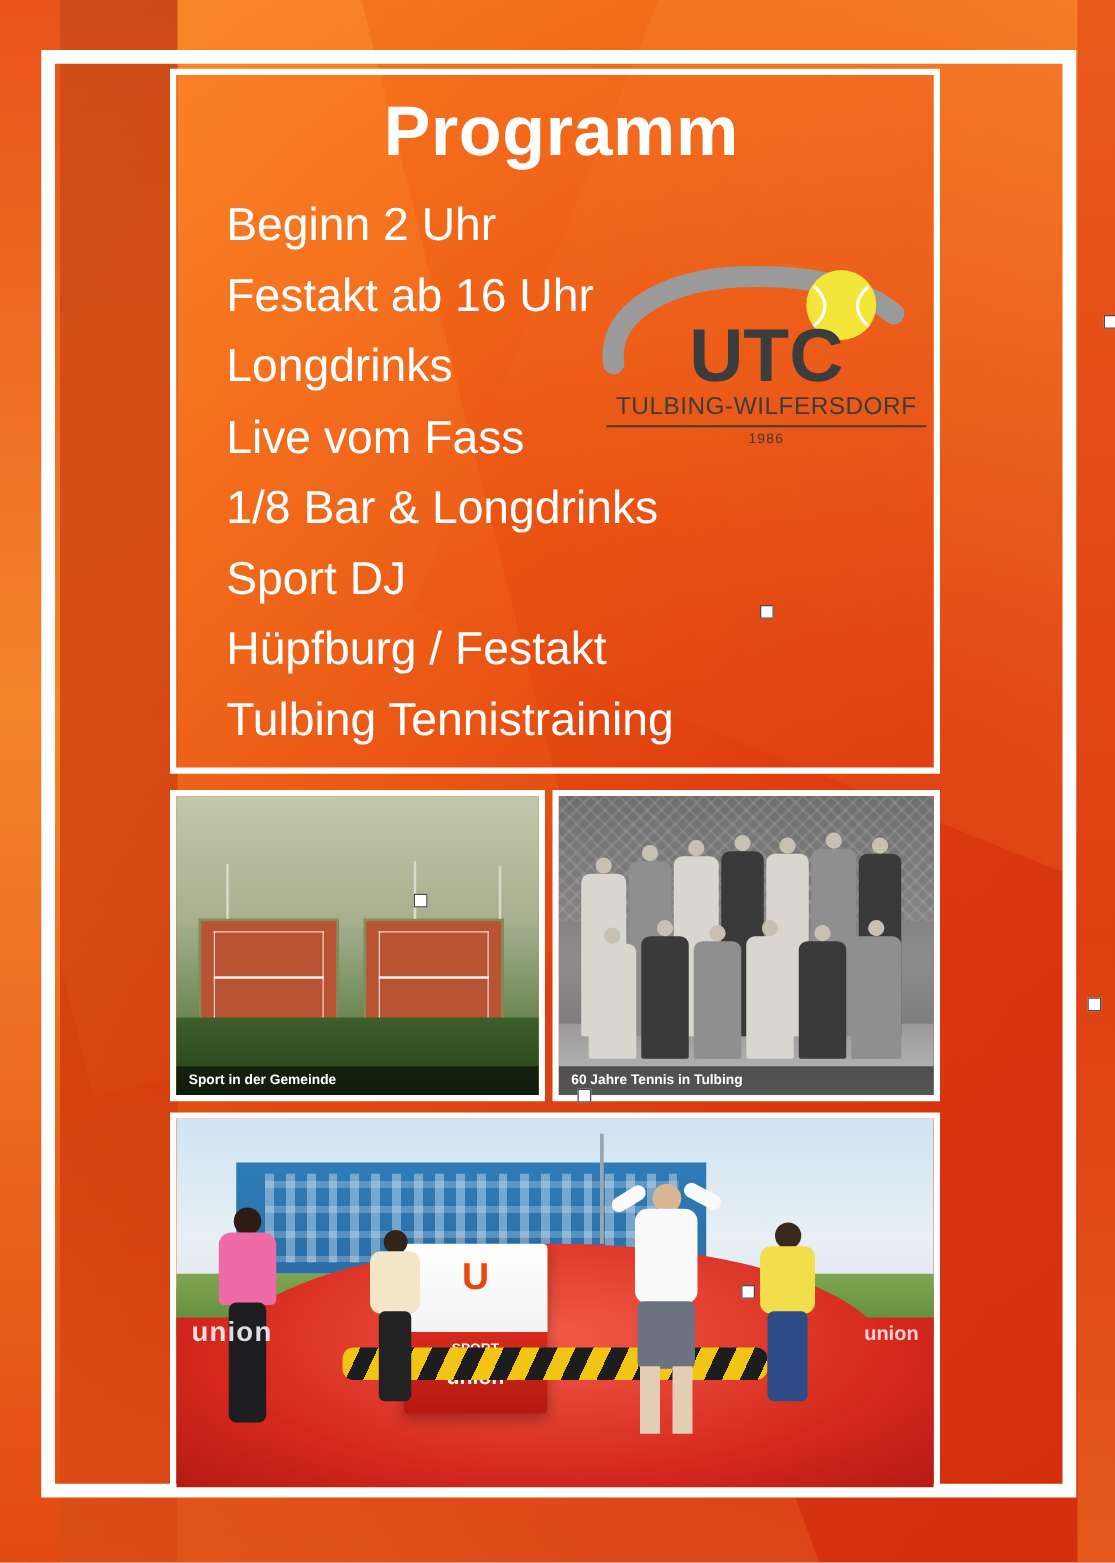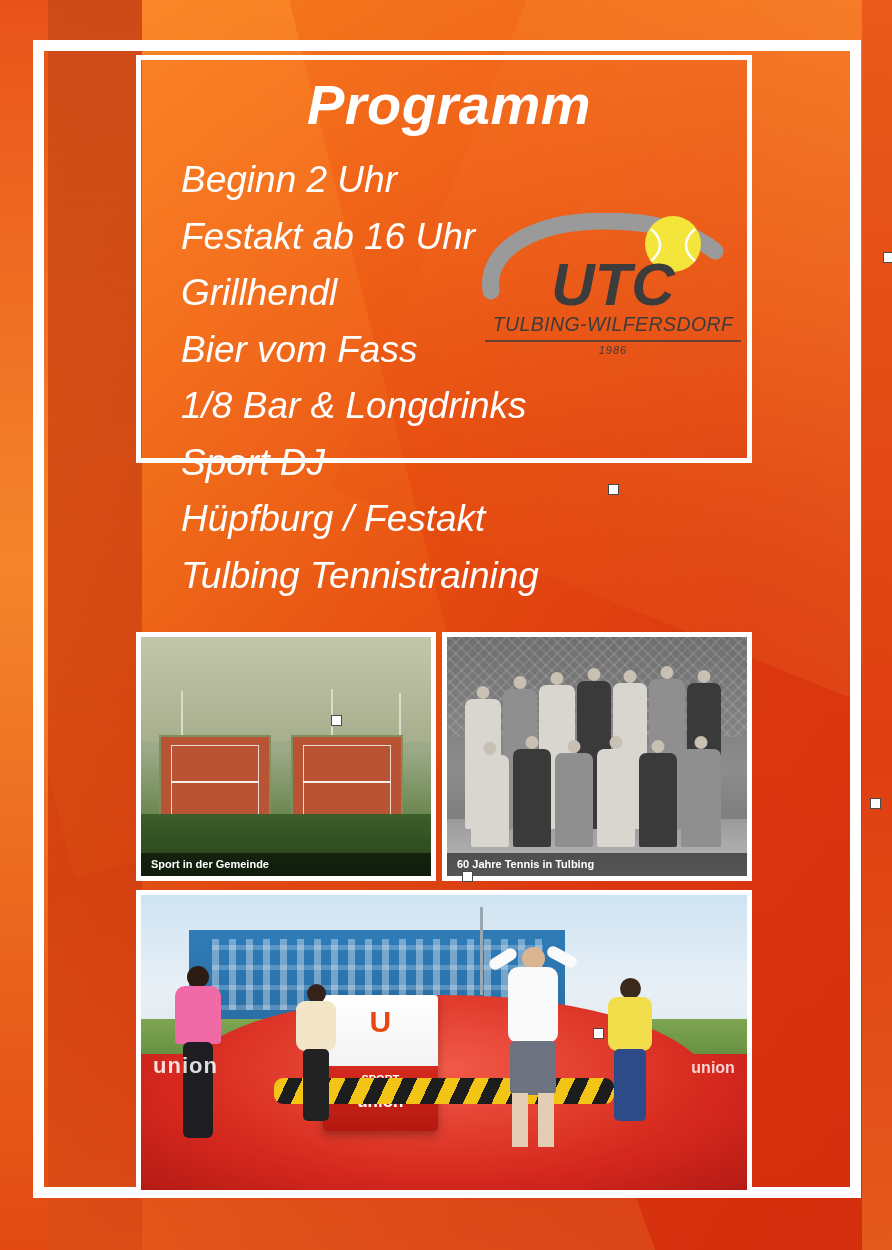--- a/index.html
+++ b/index.html
@@ -87,25 +87,24 @@
     border: 11px solid #ffffff;
     box-sizing: border-box;
   }
 
   
   .program-panel {
     position: absolute;
     left: 136px;
     top: 55px;
     width: 616px;
-    height: 408px;
+    height: 564px;
     border: 5px solid #ffffff;
     box-sizing: border-box;
     background: linear-gradient(135deg, rgba(255,120,35,0.35), rgba(215,45,12,0.25));
-    font-style: italic;
   }
   .program-title {
     position: absolute;
     left: 0;
     top: 14px;
     width: 616px;
     text-align: center;
     color: #ffffff;
     font-size: 56px;
     font-weight: bold;
@@ -284,22 +283,22 @@
   <div class="bg-shard-5"></div>
 
   <div class="white-frame"></div>
 
   <div class="program-panel">
     <div class="program-title">Programm</div>
 
     <div class="program-list">
       <div class="program-item">Beginn 2 Uhr</div>
       <div class="program-item">Festakt ab 16 Uhr</div>
-      <div class="program-item">Grillhendl</div>
-      <div class="program-item">Bier vom Fass</div>
+      <div class="program-item">Longdrinks</div>
+      <div class="program-item">Live vom Fass</div>
       <div class="program-item">1/8 Bar &amp; Longdrinks</div>
       <div class="program-item">Sport DJ</div>
       <div class="program-item">Hüpfburg / Festakt</div>
       <div class="program-item">Tulbing Tennistraining</div>
     </div>
 
     <div class="utc-logo">
       <svg viewBox="0 0 272 145" width="272" height="145" xmlns="http://www.w3.org/2000/svg">
         <path d="M14 78 C8 36 58 8 128 8 C180 8 216 20 238 38" fill="none" stroke="#9a9a9a" stroke-width="17" stroke-linecap="round"></path>
         <circle cx="196" cy="31" r="28" fill="#f4e53a"></circle>

